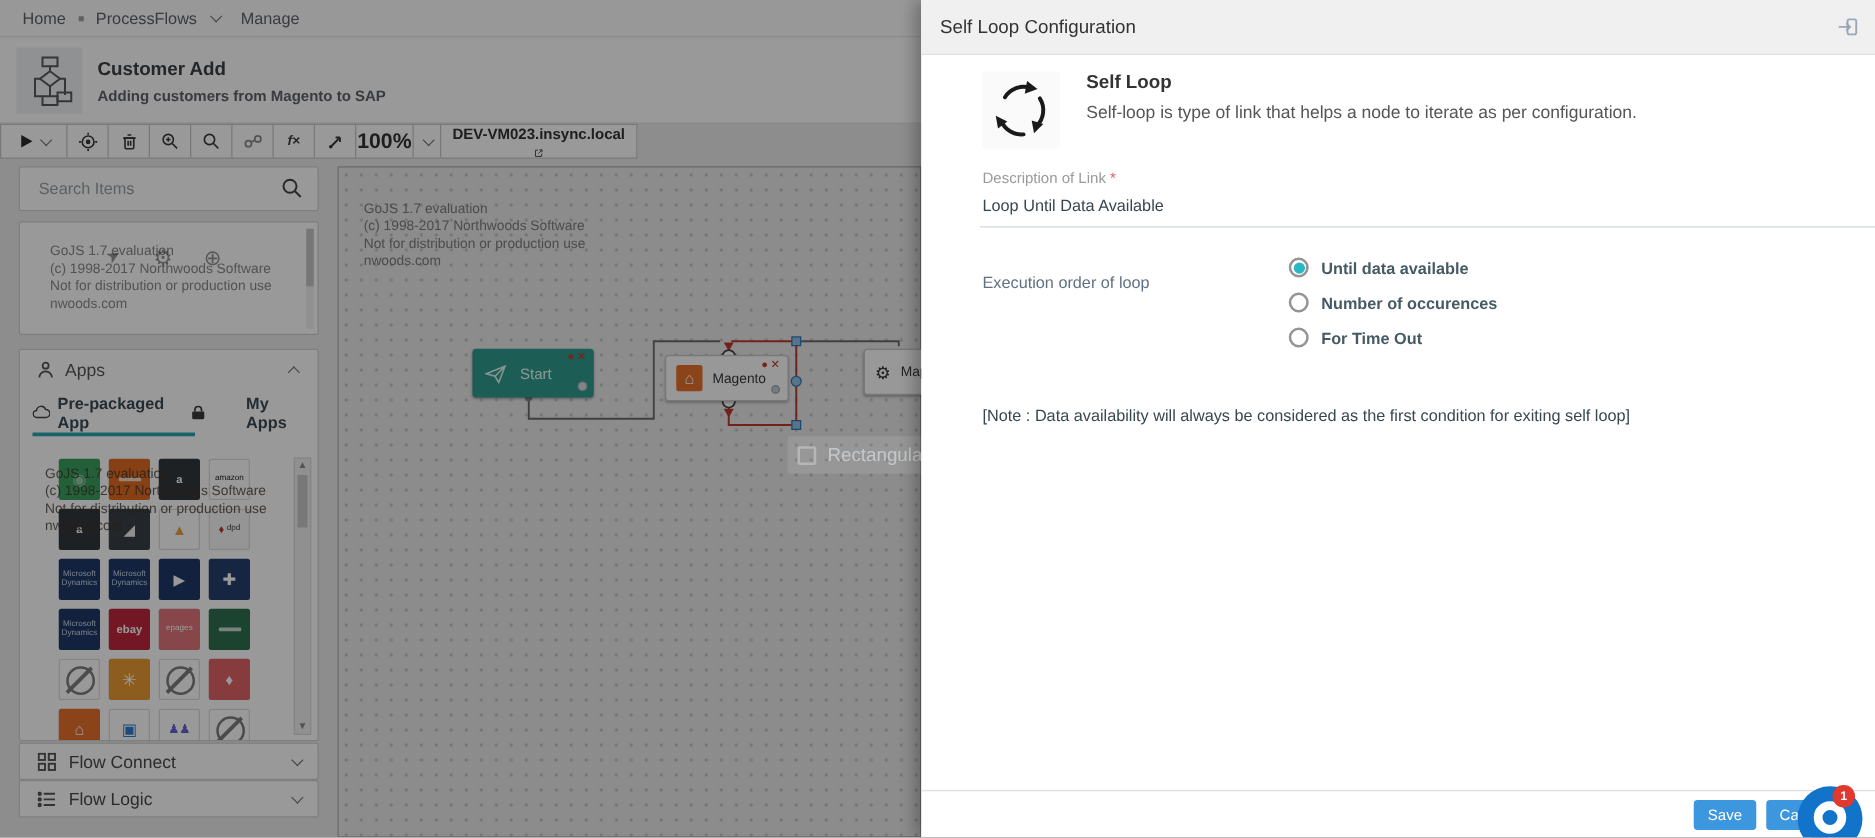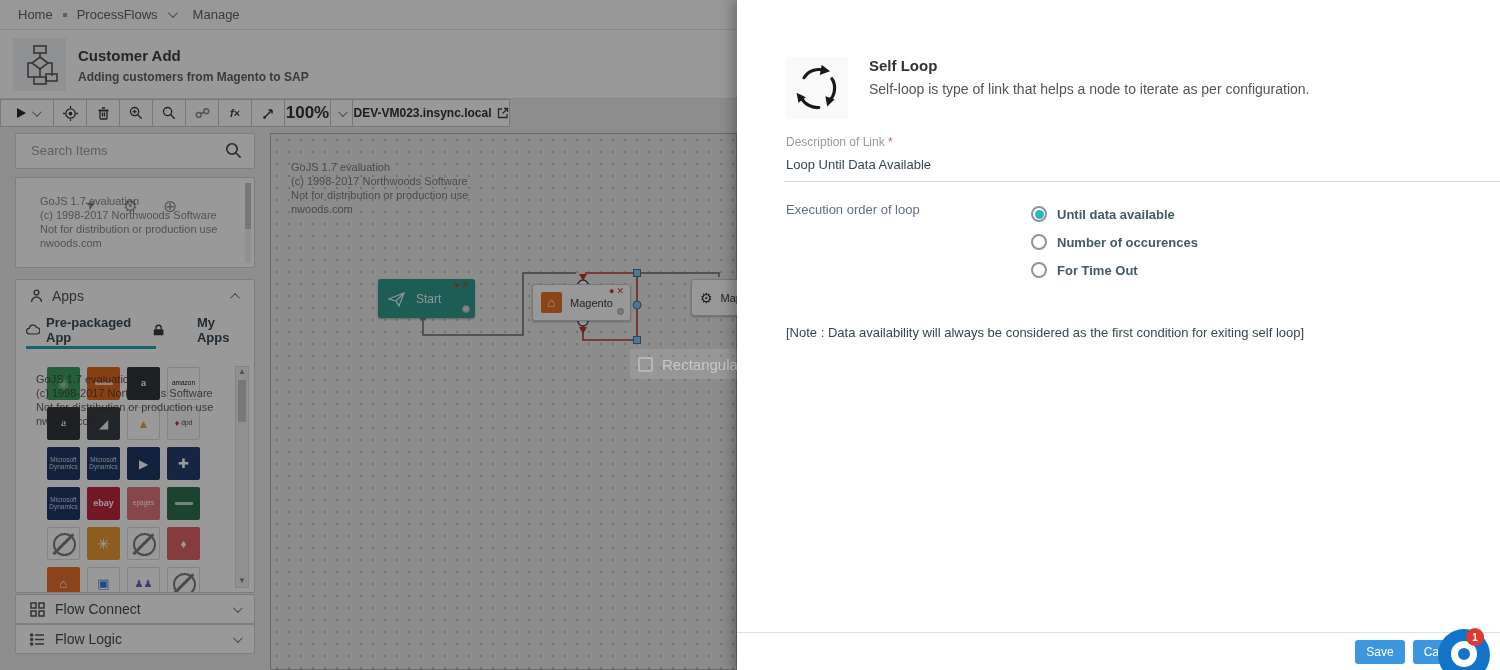--- a/index.html
+++ b/index.html
@@ -97,21 +97,21 @@
   .panel-title { margin-left:15px; font-size:15px; color:#333; }
   .exit-ic { position:absolute; right:13px; top:13px; cursor:pointer; }
   .panel-body { position:absolute; left:0; top:44px; width:100%; height:588px;margin-left:36px; }
   .loop-icon-box { position:absolute; left:13px; top:13px; width:62px; height:62px; background:#fafafa; display:flex; align-items:center; justify-content:center; }
   .loop-heading { position:absolute; left:96px; top:13px; font-size:15px; font-weight:bold; color:#333; }
   .loop-desc { position:absolute; left:96px; top:37px; font-size:14px; color:#555; }
   .field-label { position:absolute; left:13px; top:91px; font-size:12px; color:#9a9a9a; }
   .req { color:#e25f5f; }
   .field-value { position:absolute; left:13px; top:113px; font-size:13px; color:#37474f; }
   .field-underline { position:absolute; left:11px; right:16px; top:137px; border-bottom:1px solid #cfd8dc; }
-  .exec-label { position:absolute; left:13px; top:158px; font-size:13px; color:#607083; }
+  .exec-label { position:absolute; left:13px; top:174px; font-size:13px; color:#607083; }
   .radio-list { position:absolute; left:258px; top:156px; }
   .radio-row { height:28px; display:flex; align-items:center; gap:10px; cursor:pointer;font-weight:bold; }
   .radio { width:16px; height:16px; border:2px solid #949494; border-radius:50%; position:relative; flex:none; }
   .radio.sel::after { content:""; position:absolute; left:1.5px; top:1.5px; width:9px; height:9px; border-radius:50%; background:#29b8c6; }
   .radio-label { font-size:13px; color:#455a64; }
   .panel-note { position:absolute; left:13px; top:281px; font-size:13px; color:#37474f; }
   .panel-scroll { position:absolute; right:2px; top:48px; width:5px; height:576px; background:#f3f3f3; }
   .panel-scroll .thumb { width:5px; height:64px; background:#cfcfcf; }
   .panel-foot { position:absolute; left:0; bottom:0; width:100%; height:38px; border-top:1px solid #e0e0e0; display:flex; align-items:center; justify-content:flex-end; gap:8px; padding-right:28px; }
   .btn { background:#3d97de; color:#fff; border:none; border-radius:3px; font-size:12px; padding:5px 11px; font-family:"Liberation Sans",sans-serif; cursor:pointer; }
@@ -197,21 +197,21 @@
             <path d="M10 3h-3.5M10 3v3.5"></path>
             <circle cx="2.6" cy="10.4" r="1.4" fill="#3a3a3a" stroke="none"></circle>
           </svg>
       </div>
       <div class="tcell" style="width:46px;">
         <span class="zoom-label">100%</span>
       </div>
       <div class="tcell" style="width:22px;">
           <span class="chev"></span>
         </div>
-      <div class="tcell" style="width:156px; border-right:none;">
+      <div class="tcell" style="width:156px; border-right:none;flex-direction:column;">
         <span class="server-label">DEV-VM023.insync.local</span>
         <svg width="12" height="12" viewBox="0 0 12 12" fill="none" stroke="#444" stroke-width="1.3">
             <path d="M10 7v3.5H1.5V2H5"></path>
             <path d="M7 1.5h3.5V5M10.5 1.5L5.5 6.5"></path>
           </svg>
       </div>
     </div>
 
     <div class="card search-card">
       <span class="search-input">Search Items</span>
@@ -413,20 +413,28 @@
 
     <div class="snip-tip">
       <span class="snip-ic"></span>
       <span class="snip-txt">Rectangular Snip</span>
     </div>
   </div>
 
   <div class="dim"></div>
 
   <div class="panel">
+    <div class="panel-head">
+      <span class="panel-title">Self Loop Configuration</span>
+      <svg class="exit-ic" width="17" height="17" viewBox="0 0 17 17" fill="none" stroke="#9aa7b5" stroke-width="1.5">
+          <rect x="8" y="2.5" width="7" height="12" rx="1.5"></rect>
+          <path d="M1 8.5h8.5"></path>
+          <path d="M7 5.5l3 3-3 3"></path>
+        </svg>
+    </div>
 
     <div class="panel-body">
       <div class="loop-icon-box">
         <svg width="52" height="52" viewBox="0 0 56 56" fill="none" stroke="#1a1a1a" stroke-width="3.4" stroke-linecap="round">
           <path d="M14 17 A 19 19 0 0 1 36 9"></path>
           <polygon points="33,3 42,10 31,14" fill="#1a1a1a" stroke="none"></polygon>
           <path d="M44 18 A 19 19 0 0 1 41 42"></path>
           <polygon points="47,40 39,48 37,37" fill="#1a1a1a" stroke="none"></polygon>
           <path d="M30 49 A 19 19 0 0 1 11 38"></path>
           <polygon points="8,44 6,33 16,38" fill="#1a1a1a" stroke="none"></polygon>

